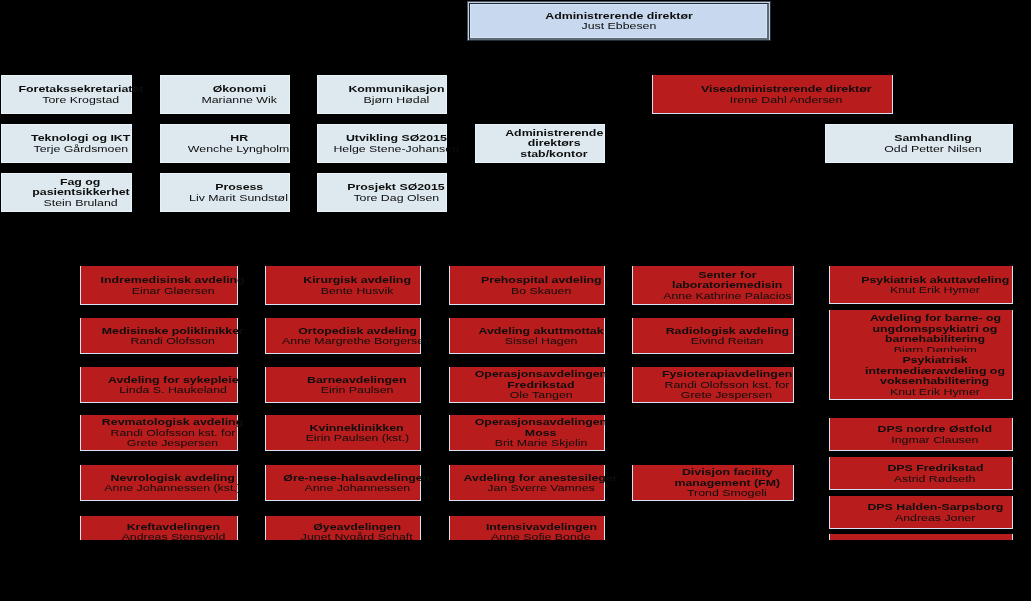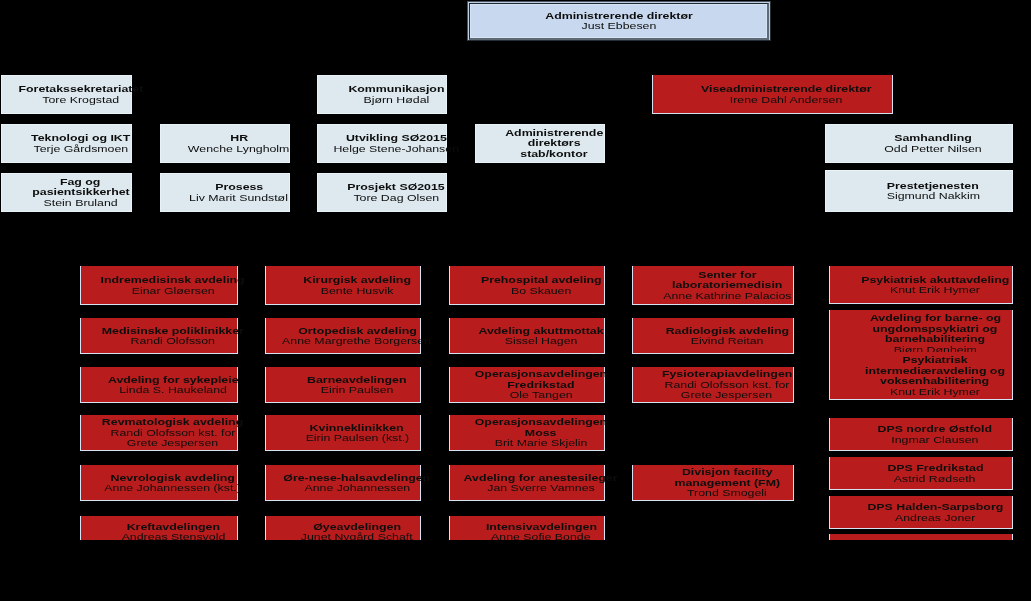--- a/index.html
+++ b/index.html
@@ -39,20 +39,24 @@
     <div class="title"><i>Viseadministrerende direktør</i></div>
     <div class="pname"><i>Irene Dahl Andersen</i></div>
   </div>
   <div class="box pale" style="left:475px;top:124px;width:130px;height:39px">
     <div class="title"><i>Administrerende</i><br><i>direktørs</i><br><i>stab/kontor</i></div>
   </div>
   <div class="box pale" style="left:1px;top:75px;width:131px;height:39px">
     <div class="title"><i>Foretakssekretariatet</i></div>
     <div class="pname"><i>Tore Krogstad</i></div>
   </div>
+  <div class="box pale" style="left:160px;top:75px;width:130px;height:39px">
+    <div class="title"><i>Økonomi</i></div>
+    <div class="pname"><i>Marianne Wik</i></div>
+  </div>
   <div class="box pale" style="left:317px;top:75px;width:130px;height:39px">
     <div class="title"><i>Kommunikasjon</i></div>
     <div class="pname"><i>Bjørn Hødal</i></div>
   </div>
   <div class="box pale" style="left:1px;top:124px;width:131px;height:39px">
     <div class="title"><i>Teknologi og IKT</i></div>
     <div class="pname"><i>Terje Gårdsmoen</i></div>
   </div>
   <div class="box pale" style="left:160px;top:124px;width:130px;height:39px">
     <div class="title"><i>HR</i></div>
@@ -71,24 +75,20 @@
     <div class="pname"><i>Liv Marit Sundstøl</i></div>
   </div>
   <div class="box pale" style="left:317px;top:173px;width:130px;height:39px">
     <div class="title"><i>Prosjekt SØ2015</i></div>
     <div class="pname"><i>Tore Dag Olsen</i></div>
   </div>
   <div class="box pale" style="left:825px;top:124px;width:188px;height:39px">
     <div class="title"><i>Samhandling</i></div>
     <div class="pname"><i>Odd Petter Nilsen</i></div>
   </div>
-  <div class="box pale" style="left:825px;top:170px;width:188px;height:42px">
-    <div class="title"><i>Prestetjenesten</i></div>
-    <div class="pname"><i>Sigmund Nakkim</i></div>
-  </div>
   <div class="box blue" style="left:80px;top:266px;width:158px;height:39px">
     <div class="title"><i>Indremedisinsk avdeling</i></div>
     <div class="pname"><i>Einar Gløersen</i></div>
   </div>
   <div class="box blue" style="left:80px;top:318px;width:158px;height:36px">
     <div class="title"><i>Medisinske poliklinikker</i></div>
     <div class="pname"><i>Randi Olofsson</i></div>
   </div>
   <div class="box blue" style="left:80px;top:367px;width:158px;height:36px">
     <div class="title"><i>Avdeling for sykepleie</i></div>

